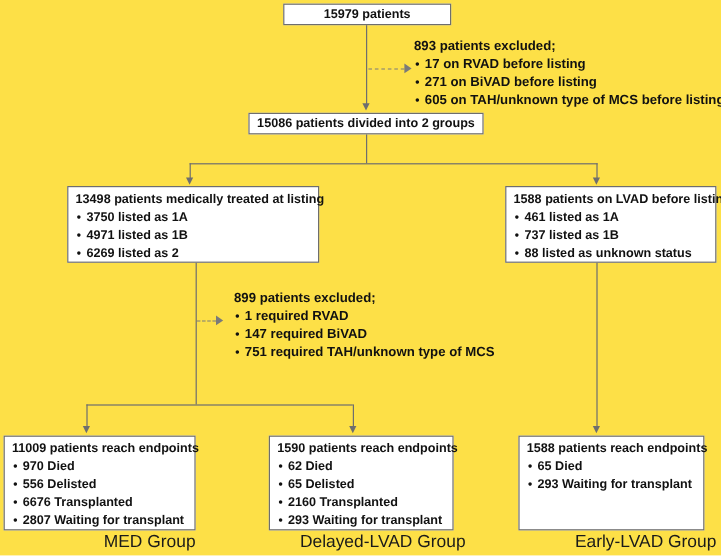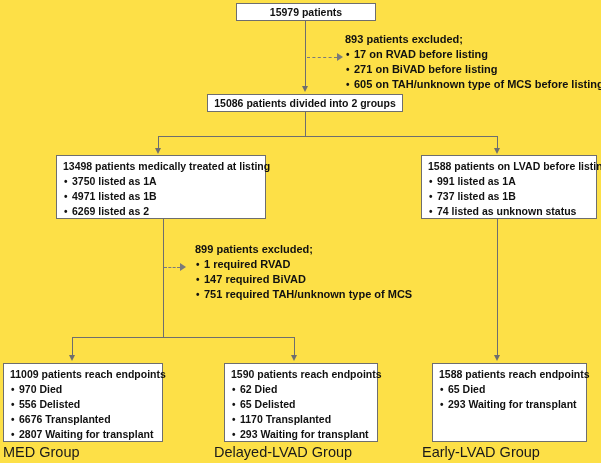--- a/index.html
+++ b/index.html
@@ -112,21 +112,21 @@
     position: absolute;
     left: 1px;
     top: -0.5px;
     font-size: 10px;
   }
   .note .hdr { display: block; white-space: nowrap; }
   .grouplabel {
     position: absolute;
     font-size: 14.5px;
     color: #1a1a1a;
-    text-align: left;
+    text-align: right;
     white-space: nowrap;
   }
 </style>
 </head>
 <body>
 
 <div id="flow">
 
   <div class="box center" style="left:236px; top:3px; width:140px; height:18px;">
     <span class="hdr">15979 patients</span>
@@ -166,23 +166,23 @@
         <li>4971 listed as 1B</li>
         <li>6269 listed as 2</li>
       </ul>
     </div>
   </div>
 
   <div class="box" style="left:421px; top:155px; width:176px; height:64px;">
     <div class="boxinner">
       <span class="hdr">1588 patients on LVAD before listing</span>
       <ul>
-        <li>991 listed as 1A</li>
+        <li>461 listed as 1A</li>
         <li>737 listed as 1B</li>
-        <li>74 listed as unknown status</li>
+        <li>88 listed as unknown status</li>
       </ul>
     </div>
   </div>
 
   <div class="vline" style="left:163px; top:219px; height:118px;"></div>
   <div class="dashline" style="left:164px; top:267px; width:16px;"></div>
   <div class="arrowright" style="left:180px; top:263px;"></div>
 
   <div class="note" style="left:195px; top:242px;">
     <span class="hdr">899 patients excluded;</span>
@@ -214,21 +214,21 @@
     </div>
   </div>
   <div class="grouplabel" style="left:3px; top:444px; width:160px;">MED Group</div>
 
   <div class="box" style="left:224px; top:363px; width:154px; height:79px;">
     <div class="boxinner">
       <span class="hdr">1590 patients reach endpoints</span>
       <ul>
         <li>62 Died</li>
         <li>65 Delisted</li>
-        <li>1170 Transplanted</li>
+        <li>2160 Transplanted</li>
         <li>293 Waiting for transplant</li>
       </ul>
     </div>
   </div>
   <div class="grouplabel" style="left:214px; top:444px; width:174px;">Delayed-LVAD Group</div>
 
   <div class="box" style="left:432px; top:363px; width:155px; height:79px;">
     <div class="boxinner">
       <span class="hdr">1588 patients reach endpoints</span>
       <ul>

